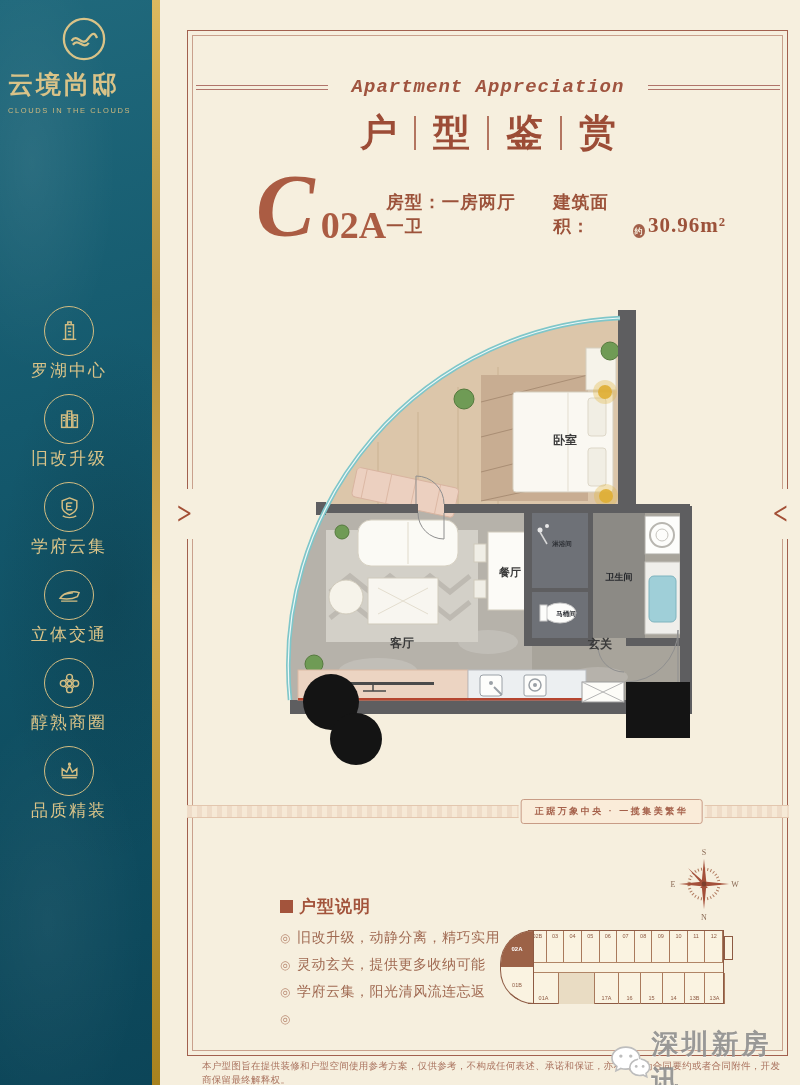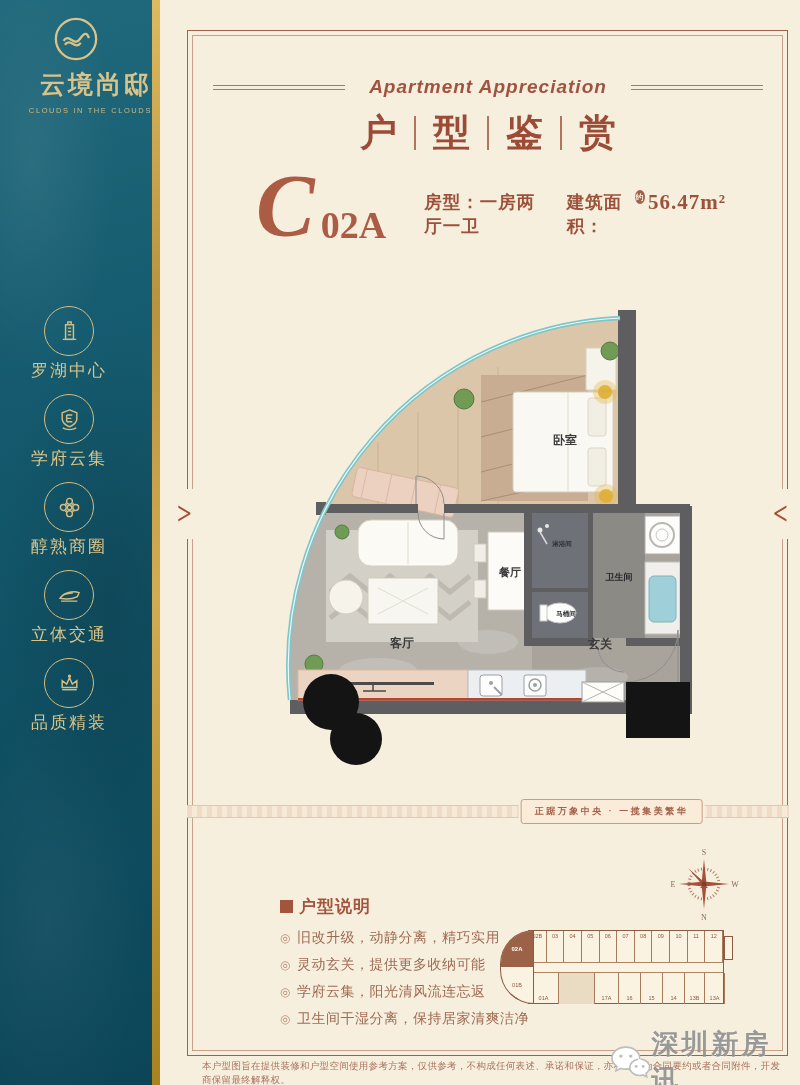--- a/index.html
+++ b/index.html
@@ -15,21 +15,21 @@
     background:
       radial-gradient(120px 300px at 20% 15%, rgba(255,255,255,.07), transparent 70%),
       radial-gradient(160px 380px at 70% 55%, rgba(10,40,50,.25), transparent 70%),
       radial-gradient(140px 300px at 30% 85%, rgba(255,255,255,.05), transparent 70%),
       linear-gradient(165deg,#20697c 0%, #14596d 38%, #0e4d60 72%, #0c4558 100%);
   }
   .gold-stripe {
     position:absolute; left:152px; top:0; width:8px; height:100%;
     background:linear-gradient(180deg,#ddb95f,#b8923c 28%,#d2ab52 55%,#a8821f 100%);
   }
-  .logo { position:absolute; left:0; top:16px; width:152px; text-align:right; color:#d9c388; }
+  .logo { position:absolute; left:8px; top:16px; width:152px; text-align:left; color:#d9c388; }
   .logo-mark { width:46px; height:46px; margin:0 auto 6px; }
   .logo-name { font-family:"Liberation Serif", serif; font-size:25px; letter-spacing:3px; font-weight:700; }
   .logo-sub { font-size:7.5px; letter-spacing:1.6px; color:#cdb87e; margin-top:5px; }
   .menu { position:absolute; left:0; top:306px; width:138px; }
   .menu-item { width:100%; text-align:center; margin-bottom:15px; cursor:pointer; }
   .menu-icon {
     width:50px; height:50px; margin:0 auto 6px; border:1.3px solid #d3bd82;
     border-radius:50%; display:flex; align-items:center; justify-content:center;
   }
   .menu-icon svg { stroke:#d3bd82; fill:none; stroke-width:1.3; }
@@ -40,36 +40,36 @@
   .chevron {
     position:absolute; top:494px; z-index:5; cursor:pointer;
     font-family:"Liberation Serif", serif; font-weight:700; font-size:26px; color:#a34f35;
     background:#f6efde; padding:10px 2px; line-height:20px; transform:scaleY(1.25);
   }
   .chevron.left { left:175px; } .chevron.right { left:771px; }
   
   .script-row { position:absolute; left:187px; top:76px; width:602px; display:flex; align-items:center; justify-content:center; }
   .script-line { width:132px; height:5px; border-top:1px solid #b0746a; border-bottom:1px solid #b0746a; }
   .script-title {
-    margin:0 24px; font-family:Liberation Sans, sans-serif; font-style:italic; font-weight:700;
+    margin:0 24px; font-family:Liberation Mono, monospace; font-style:italic; font-weight:700;
     font-size:19px; letter-spacing:1px; color:#a0543f;
   }
   .main-title { position:absolute; left:187px; top:108px; width:602px; display:flex; align-items:center; justify-content:center; }
   .main-title .ch {
     font-family:"Liberation Serif", serif; font-weight:700; font-size:37px; color:#9c4c36; letter-spacing:0;
   }
   .title-sep { width:2px; height:34px; background:#9c4c36; opacity:.75; margin:0 17px; }
   
   .unit-row { position:absolute; left:256px; top:168px; width:470px; display:flex; align-items:flex-end; }
   .unit-letter {
     font-family:"Liberation Serif", serif; font-style:italic; font-weight:700;
     font-size:88px; line-height:76px; color:#ab5c43;
   }
   .unit-number { font-family:"Liberation Serif", serif; font-weight:700; font-size:38px; line-height:34px; color:#ab5c43; margin-left:6px; margin-bottom:2px; }
-  .unit-meta { display:flex; align-items:flex-start; margin-left:38px; margin-bottom:6px; font-size:17.5px; color:#9c523a; letter-spacing:1px; font-weight:600;}
+  .unit-meta { display:flex; align-items:flex-end; margin-bottom:6px; font-size:17.5px; color:#9c523a; letter-spacing:1px; font-weight:600;}
   .unit-meta .sep { width:30px; }
   .approx {
     display:inline-flex; align-items:center; justify-content:center;
     width:14px; height:14px; border-radius:50%; background:#a2604a; color:#f6efde;
     font-size:8px; margin:0 3px 0 1px;
   }
   .area-value { font-family:"Liberation Serif", serif; font-size:21px; font-weight:700; }
   
   .plan { position:absolute; left:268px; top:292px; width:440px; height:472px; }
   .plan svg text { font-family:"Liberation Sans", sans-serif; font-weight:700; }
@@ -149,48 +149,59 @@
         <svg viewBox="0 0 24 24" width="27" height="27">
             <rect x="8.5" y="6" width="7" height="13"></rect>
             <path d="M10.5 6 V3.5 H13.5 V6 M10.5 9 H13.5 M10.5 12 H13.5 M10.5 15 H13.5 M6 19 H18"></path>
           </svg>
       </div>
       <div class="menu-label">罗湖中心</div>
     </div>
     <div class="menu-item">
       <div class="menu-icon">
         <svg viewBox="0 0 24 24" width="27" height="27">
+            <rect x="5" y="8" width="4" height="11"></rect>
+            <rect x="10" y="4.5" width="4" height="14.5"></rect>
+            <rect x="15" y="8" width="4" height="11"></rect>
+            <path d="M6 10.5h2M6 13h2M11 7h2M11 9.5h2M11 12h2M16 10.5h2M16 13h2"></path>
+          </svg>
+      </div>
+      <div class="menu-label">旧改升级</div>
+    </div>
+    <div class="menu-item">
+      <div class="menu-icon">
+        <svg viewBox="0 0 24 24" width="27" height="27">
             <path d="M12 3.5 L18.5 6 V11.5 C18.5 15.5 12 18.5 12 18.5 C12 18.5 5.5 15.5 5.5 11.5 V6 Z"></path>
             <path d="M9.5 8 H14.5 M9.5 11 H13.5 M9.5 14 H14.5 M9.5 8 V14"></path>
             <path d="M6 19.5 C 9 21.5, 15 21.5, 18 19.5"></path>
           </svg>
       </div>
       <div class="menu-label">学府云集</div>
+    </div>
+    <div class="menu-item">
+      <div class="menu-icon">
+        <svg viewBox="0 0 24 24" width="27" height="27">
+            <path d="M3.5 14.5 C 7 9.5, 15 7.5, 20.5 9.5 L 19 13 C 14 15.5, 8 15.5, 3.5 14.5 Z"></path>
+            <path d="M7 11 L15 9.5 M4.5 17 H 19"></path>
+          </svg>
+      </div>
+      <div class="menu-label">立体交通</div>
     </div>
     <div class="menu-item">
       <div class="menu-icon">
         <svg viewBox="0 0 24 24" width="27" height="27">
             <circle cx="12" cy="12" r="2"></circle>
             <circle cx="12" cy="6.5" r="2.6"></circle>
             <circle cx="12" cy="17.5" r="2.6"></circle>
             <circle cx="6.5" cy="12" r="2.6"></circle>
             <circle cx="17.5" cy="12" r="2.6"></circle>
             <path d="M8.2 8.2 L9.6 9.6 M15.8 8.2 L14.4 9.6 M8.2 15.8 L9.6 14.4 M15.8 15.8 L14.4 14.4"></path>
           </svg>
       </div>
       <div class="menu-label">醇熟商圈</div>
-    </div>
-    <div class="menu-item">
-      <div class="menu-icon">
-        <svg viewBox="0 0 24 24" width="27" height="27">
-            <path d="M3.5 14.5 C 7 9.5, 15 7.5, 20.5 9.5 L 19 13 C 14 15.5, 8 15.5, 3.5 14.5 Z"></path>
-            <path d="M7 11 L15 9.5 M4.5 17 H 19"></path>
-          </svg>
-      </div>
-      <div class="menu-label">立体交通</div>
     </div>
     <div class="menu-item">
       <div class="menu-icon">
         <svg viewBox="0 0 24 24" width="27" height="27">
             <path d="M5.5 15.5 L5.5 9.5 L9.5 12.5 L12 7 L14.5 12.5 L18.5 9.5 L18.5 15.5 Z"></path>
             <path d="M5.5 17.5 H18.5"></path>
             <circle cx="12" cy="5.5" r="0.8"></circle>
           </svg>
       </div>
       <div class="menu-label">品质精装</div>
@@ -220,21 +231,21 @@
 </div>
 
 <div class="unit-row">
   <span class="unit-letter">C</span>
   <span class="unit-number">02A</span>
   <span class="unit-meta">
     <span>房型：一房两厅一卫</span>
     <span class="sep"></span>
     <span>建筑面积：</span>
     <span class="approx">约</span>
-    <span class="area-value">56.47</span>
+    <span class="area-value">30.96</span>
     <span class="area-value">m²</span>
   </span>
 </div>
 
 <div class="plan">
   <svg viewBox="0 0 440 474" width="440" height="474">
 
     <path d="M 352 26 A 348 348 0 0 0 57 218 L 352 218 Z" fill="#dcc6aa"></path>
     <path d="M 57 218 A 348 348 0 0 0 22 408 L 264 408 L 264 218 Z" fill="#b6b2aa"></path>
     <rect x="264" y="218" width="158" height="190" fill="#a8a49b"></rect>
@@ -375,21 +386,20 @@
   <div class="note-line">
     <span class="note-bullet">◎</span>
     <span>灵动玄关，提供更多收纳可能</span>
   </div>
   <div class="note-line">
     <span class="note-bullet">◎</span>
     <span>学府云集，阳光清风流连忘返</span>
   </div>
   <div class="note-line">
     <span class="note-bullet">◎</span>
-    <span>卫生间干湿分离，保持居家清爽洁净</span>
   </div>
 </div>
 
 <div class="compass">
   <svg viewBox="0 0 76 76" width="76" height="76">
     <circle cx="38" cy="38" r="15" fill="none" stroke="#b07a5e" stroke-width="3" stroke-dasharray="1 2.2"></circle>
     <g fill="#a4503a">
       <polygon points="38,13 40.5,38 38,44 35.5,38"></polygon>
       <polygon points="38,63 40.5,38 38,32 35.5,38"></polygon>
       <polygon points="13,38 38,40.5 44,38 38,35.5"></polygon>

